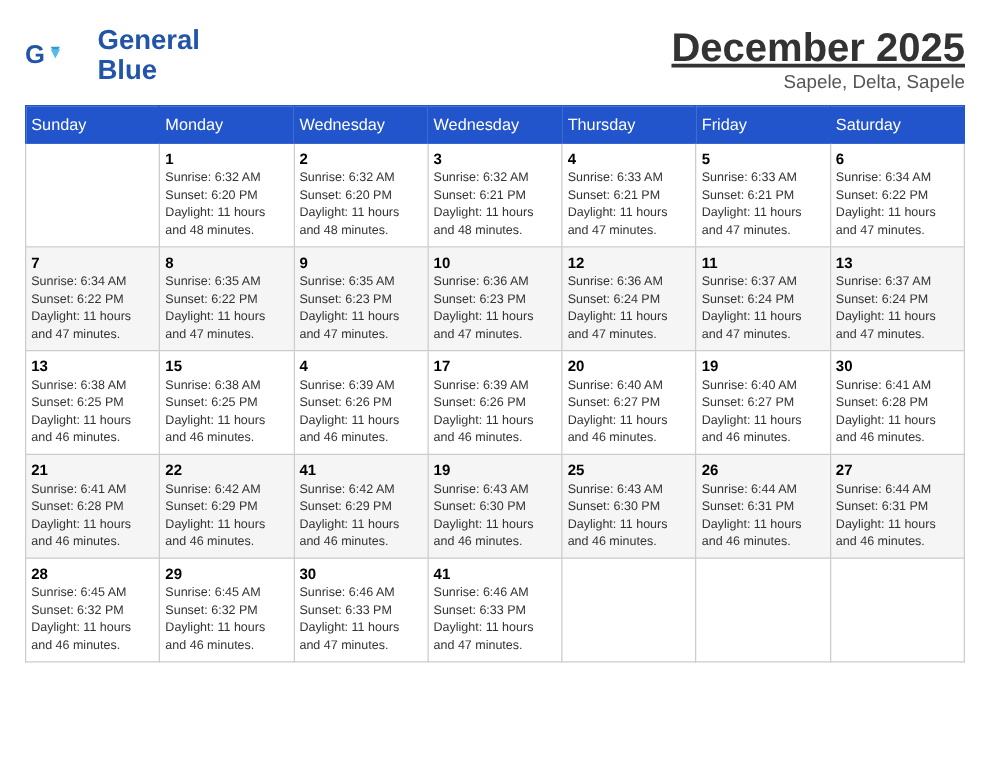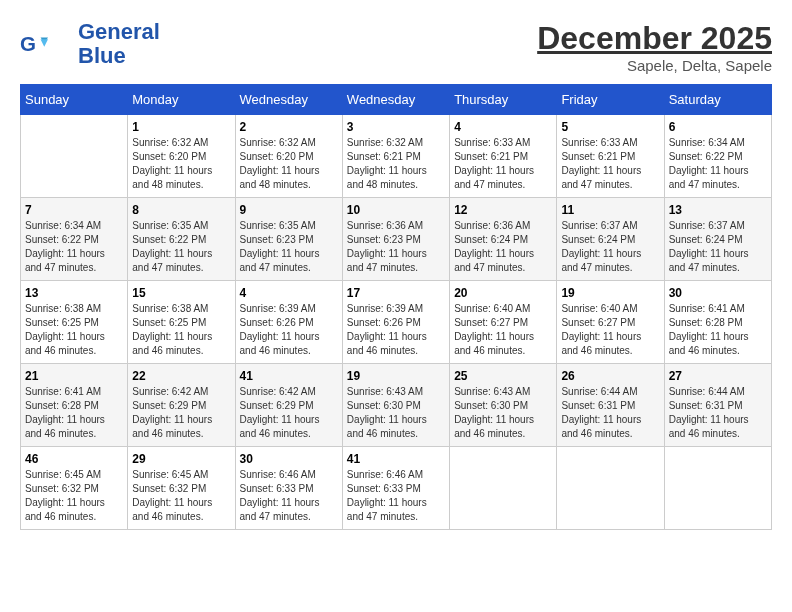--- a/index.html
+++ b/index.html
@@ -312,21 +312,21 @@
         <td>
           <span class="day-number">27</span>
           <div class="day-info" style="white-space: pre-line;">Sunrise: 6:44 AM
 Sunset: 6:31 PM
 Daylight: 11 hours
 and 46 minutes.</div>
         </td>
       </tr>
       <tr>
         <td>
-          <span class="day-number">46</span>
+          <span class="day-number">28</span>
           <div class="day-info" style="white-space: pre-line;">Sunrise: 6:45 AM
 Sunset: 6:32 PM
 Daylight: 11 hours
 and 46 minutes.</div>
         </td>
         <td>
           <span class="day-number">29</span>
           <div class="day-info" style="white-space: pre-line;">Sunrise: 6:45 AM
 Sunset: 6:32 PM
 Daylight: 11 hours

